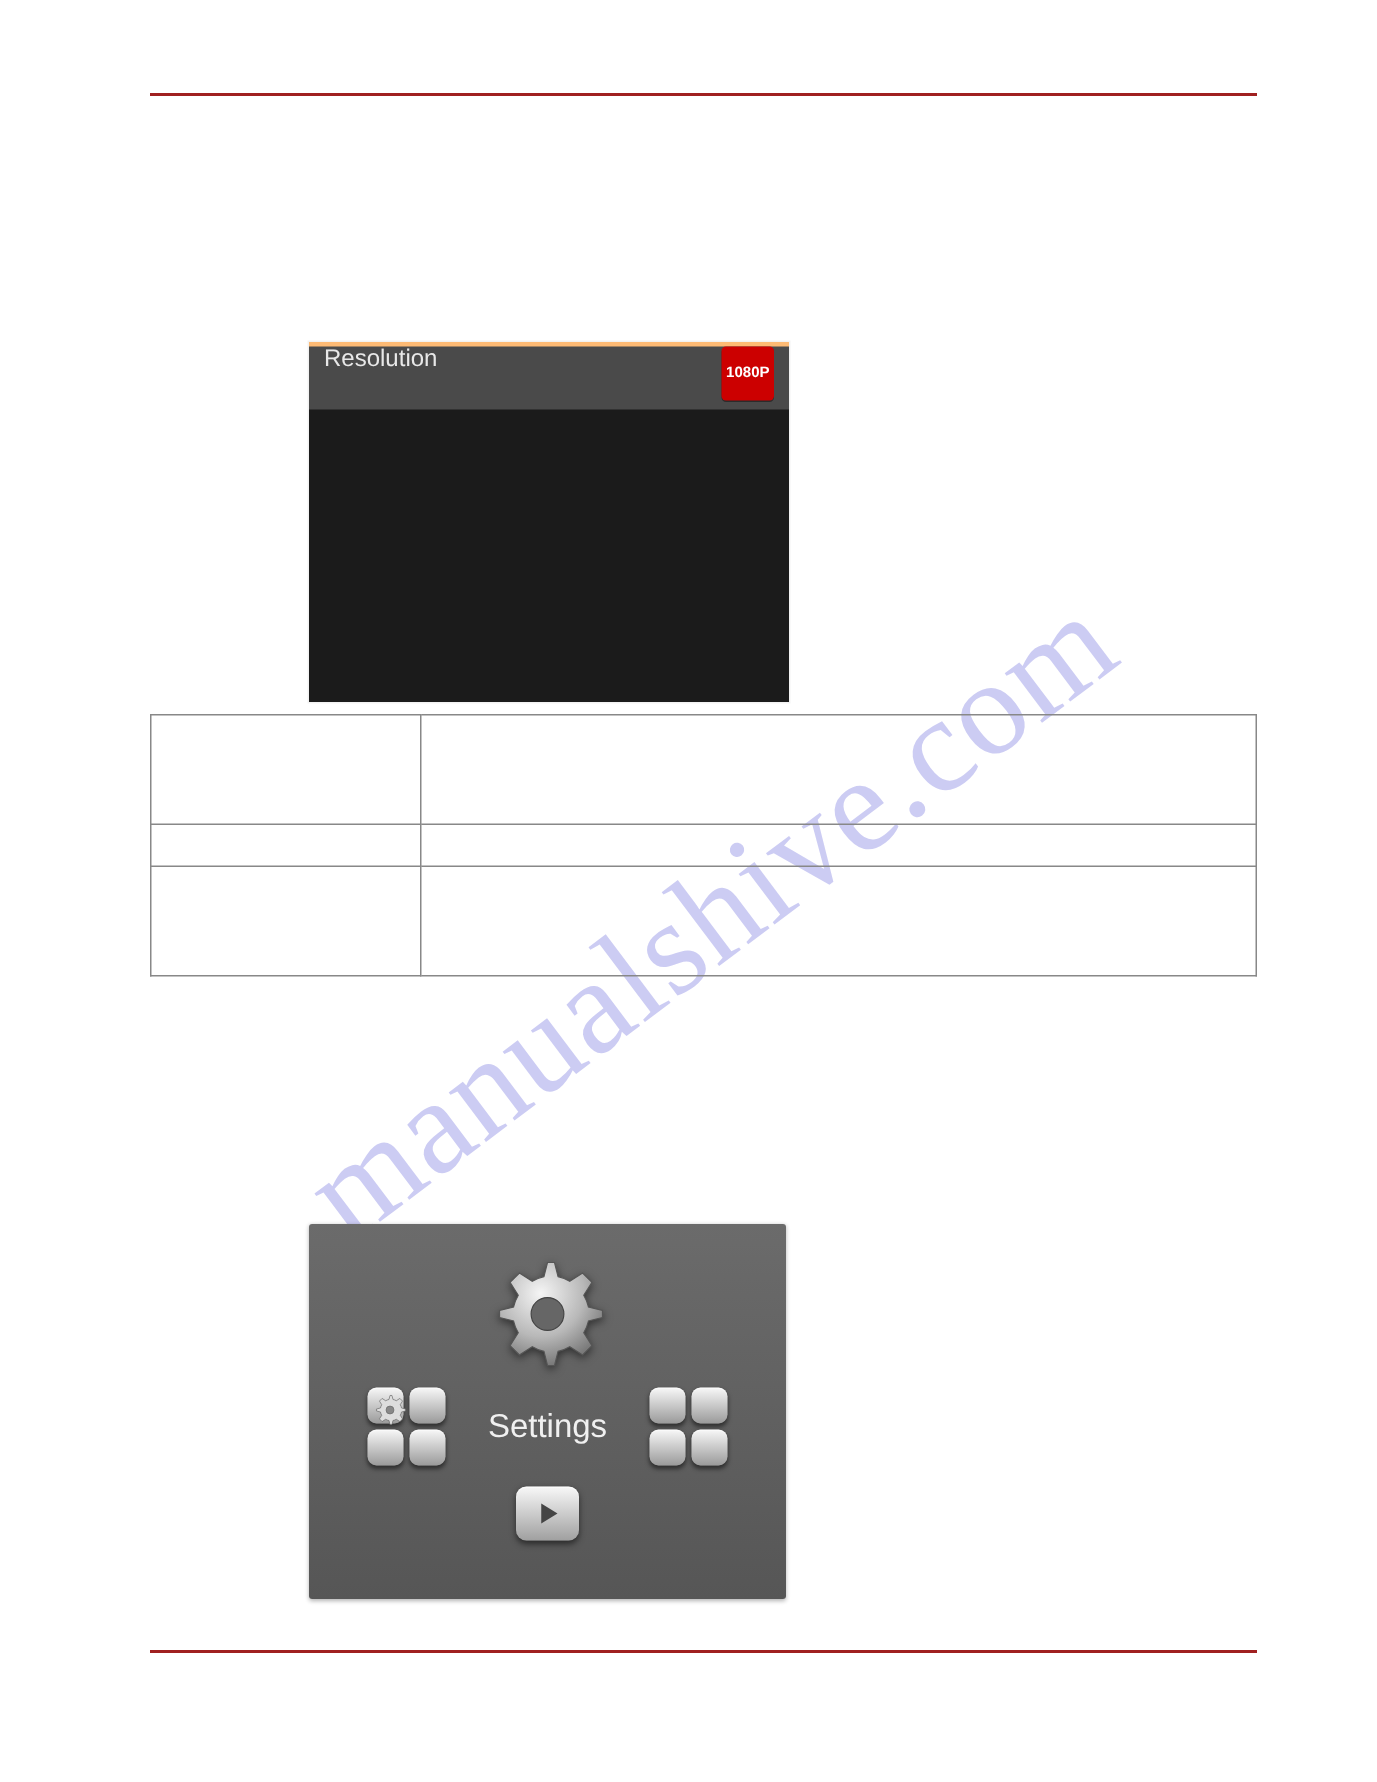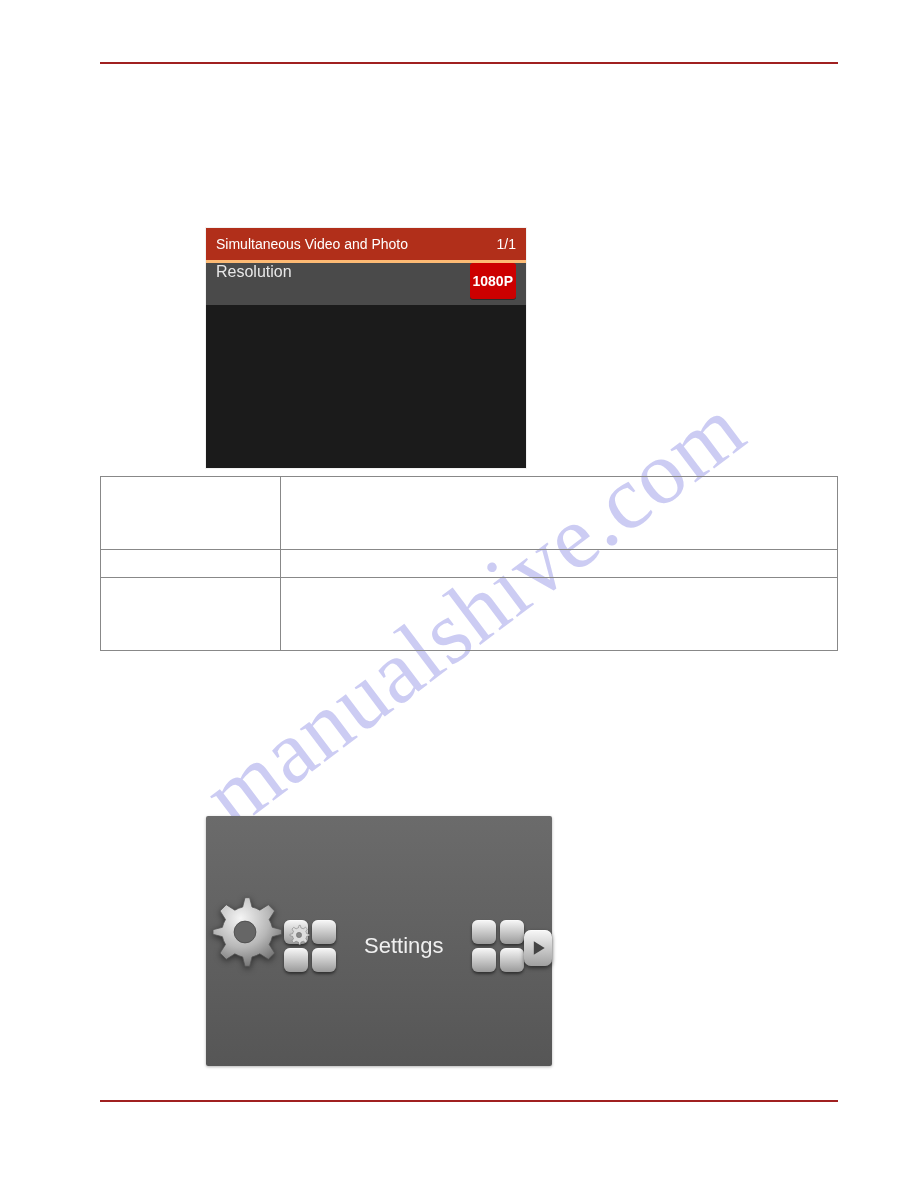--- a/index.html
+++ b/index.html
@@ -62,21 +62,21 @@
     align-items: flex-start;
     padding: 0 10px;
     font-size: 16px;
     color: #e8e8e8;
     border-top: 3px solid #fdba74;
   }
   .dm-row.selected { background: #4a4a4a; }
   .dm-row .spacer { flex: 1; }
   .badge {
     color: #fff;
-    font-size: 14px;
+    font-size: 10px;
     font-weight: bold;
     padding: 18px 3px;
     border-radius: 3px;
     line-height: 1;
     min-width: 28px;
     height: 32px;
     display: inline-flex;
     align-items: center;
     justify-content: center;
     box-shadow: 0 1px 0 rgba(0,0,0,0.4);
@@ -106,29 +106,29 @@
     vertical-align: top;
     padding: 6px 10px;
   }
   .settings-table td.col1 { width: 180px; }
 
   
   .device-carousel {
     position: absolute;
     left: 206px;
     top: 816px;
-    width: 346px;
+    width: 318px;
     height: 250px;
     background: #5e5e5e;
     background: linear-gradient(180deg, #6b6b6b 0%, #565656 100%);
     border-radius: 2px;
     box-shadow: 0 1px 3px rgba(0,0,0,0.3);
     color: #eee;
     display: flex;
-    flex-direction: row;
+    flex-direction: column;
     align-items: center;
     justify-content: center;
     position: absolute;
   }
   .gear-large {
     width: 78px;
     height: 78px;
     margin-top: -18px;
   }
   .gear-large svg { filter: drop-shadow(0 2px 3px rgba(0,0,0,0.5)); }
@@ -181,25 +181,20 @@
 </style>
 </head>
 <body>
 
 <div class="page-rule top"></div>
 <div class="page-rule bottom"></div>
 
 <div class="watermark">manualshive.com</div>
 
 <div class="device-menu">
-  <div class="dm-header">
-    <span>Simultaneous Video and Photo</span>
-    <span class="spacer"></span>
-    <span>1/1</span>
-  </div>
   <div class="dm-row selected">
     <span>Resolution</span>
     <span class="spacer"></span>
     <span class="badge red">1080P</span>
   </div>
 </div>
 
 <table class="settings-table">
   <tbody>
       <tr>

